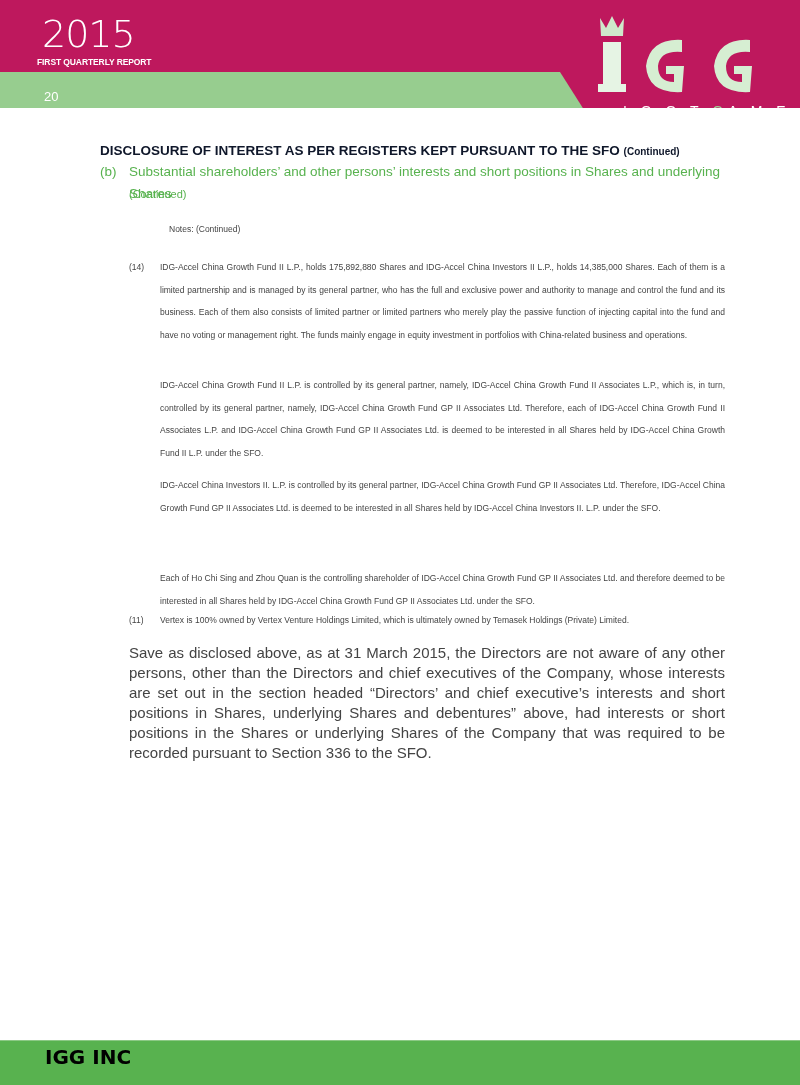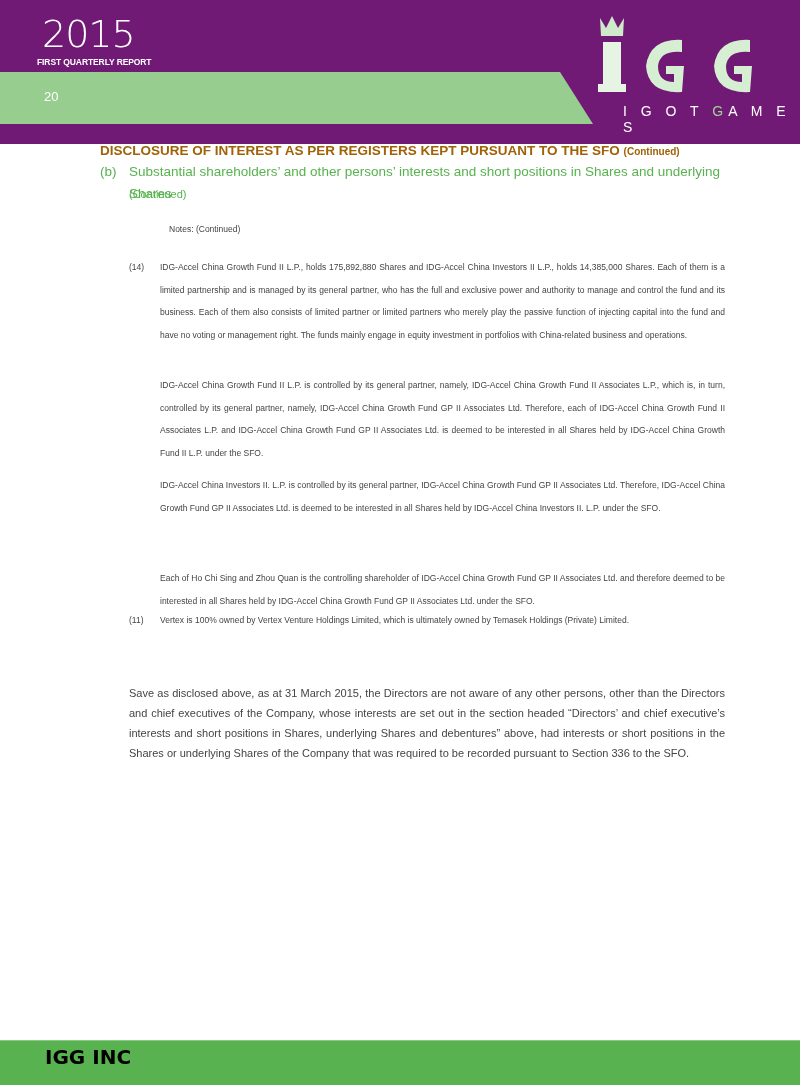--- a/index.html
+++ b/index.html
@@ -1,37 +1,37 @@
 <!DOCTYPE html>
 <html><head>
 <meta charset="utf-8">
 <style>
   html,body{margin:0;padding:0;}
   body{width:800px;height:1085px;position:relative;background:#ffffff;overflow:hidden;font-family:"Liberation Sans",sans-serif;}
-  .header{position:absolute;left:0;top:0;width:800px;height:144px;background:#701a75;overflow:hidden;}
+  .header{position:absolute;left:0;top:0;width:800px;height:108px;background:#be185d;overflow:hidden;}
   .band{position:absolute;left:0;top:72px;width:800px;height:52px;}
   .band svg{position:absolute;left:0;top:0;}
   .year{position:absolute;left:42px;top:12px;color:#fff;font-size:38px;letter-spacing:-1px;font-weight:300;font-family:"DejaVu Sans",sans-serif;line-height:44px;}
   .subtitle{position:absolute;left:37px;top:57px;color:#fff;font-size:8.5px;font-weight:bold;letter-spacing:-0.1px;}
   .pagenum{position:absolute;left:44px;top:89px;color:#fff;font-size:13px;}
   .logo{position:absolute;left:590px;top:10px;width:180px;height:112px;}
   .tagline{position:absolute;left:595px;top:103px;color:#fff;font-size:14px;letter-spacing:5px;margin-left:28px;}
   .tagline .g{color:#9dd596;}
-  .title{position:absolute;left:100px;top:143px;color:#a16207;font-weight:bold;font-size:13.5px;font-family:"Liberation Sans",sans-serif;}
+  .title{position:absolute;left:100px;top:143px;color:#0f172a;font-weight:bold;font-size:13.5px;font-family:"Liberation Sans",sans-serif;}
   .title .cont{font-size:10px;}
   .sub{position:absolute;left:100px;top:161px;width:625px;color:#58b24f;font-size:13.5px;line-height:22px;}
   .sub .lbl{position:absolute;left:0;top:0;}
   .sub .txt{position:absolute;left:29px;top:0;width:600px;}
   .sub .cont{position:absolute;left:29px;top:22px;font-size:11px;}
   .notes{position:absolute;left:129px;top:224px;font-size:8.5px;color:#444;padding-left:40px;}
   .note{position:absolute;left:129px;width:596px;font-size:8.5px;color:#444;line-height:22.5px;}
   .note .num{position:absolute;left:0;top:0;}
   .note .body{position:absolute;left:31px;top:0;width:565px;text-align:justify;}
   .para{position:absolute;left:160px;width:565px;font-size:8.5px;color:#444;line-height:22.5px;text-align:justify;}
-  .closing{position:absolute;left:129px;top:643px;width:596px;font-size:11px;color:#444;line-height:20px;text-align:justify;margin-top:40px;}
+  .closing{position:absolute;left:129px;top:643px;width:596px;font-size:15px;color:#444;line-height:20px;text-align:justify;}
   .footer{position:absolute;left:0;top:1040px;width:800px;height:45px;background:#58b24f;border-top:1px solid #8cc985;}
   .footer-text{position:absolute;left:45px;top:1045px;color:#000000;font-size:20px;font-family:"DejaVu Sans",sans-serif;font-weight:bold;}
 </style>
 </head>
 <body>
 
 <div class="header">
   <div class="band">
     <svg width="800" height="52">
       <polygon points="0,0 560,0 593,52 0,52" fill="#97cd8f"></polygon>

